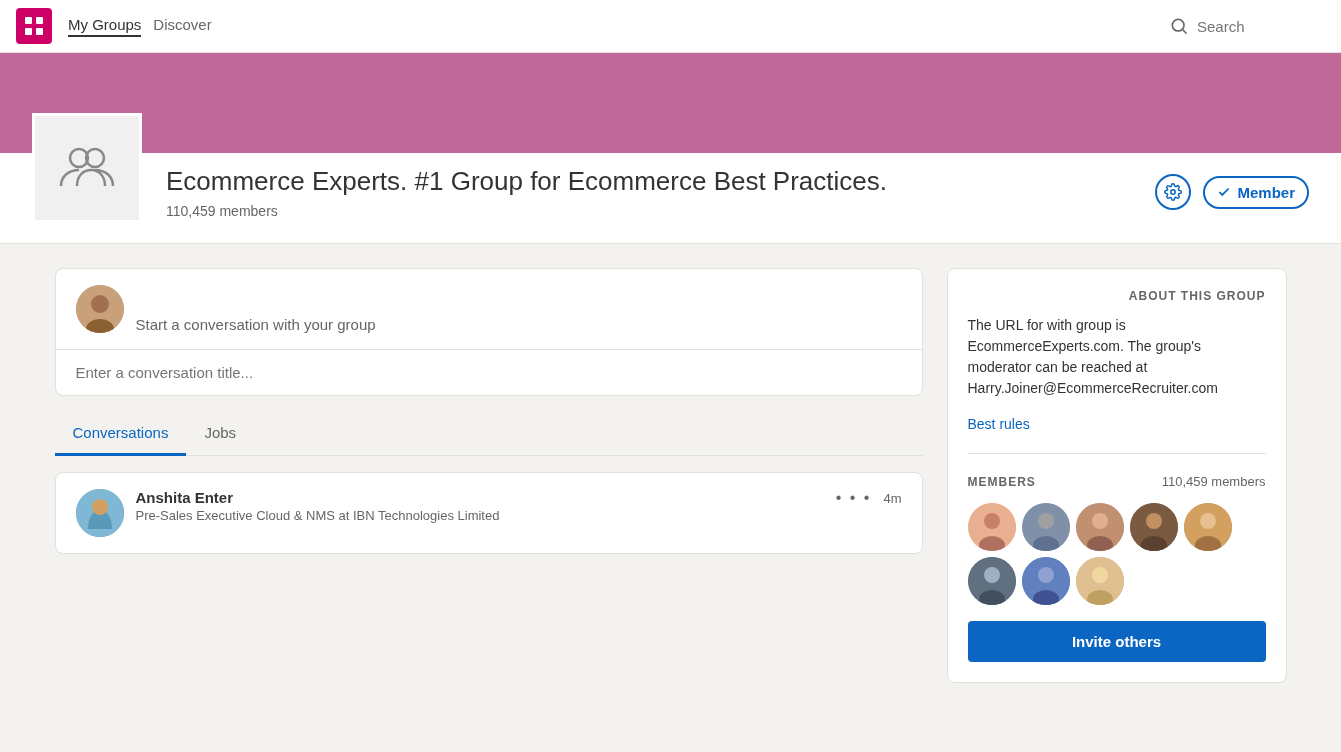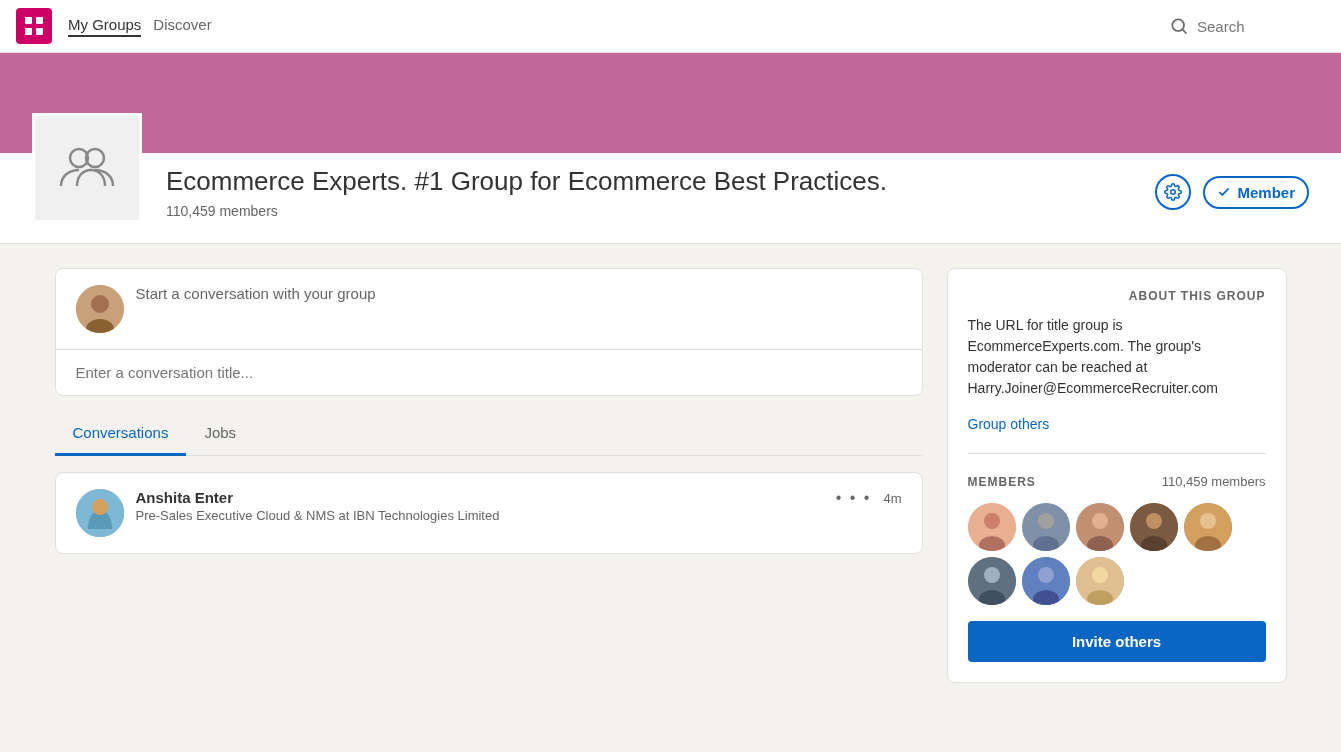--- a/index.html
+++ b/index.html
@@ -92,21 +92,21 @@
     .left-col { flex: 1; min-width: 0; }
 
     
     .conversation-box {
       background: #fff;
       border: 1px solid #e0e0e0;
       border-radius: 8px;
       margin-bottom: 16px;
     }
     .conv-start {
-      display: flex; align-items: flex-start; gap: 12px;
+      display: flex; align-items: flex-end; gap: 12px;
       padding: 16px 20px;
     }
     .user-avatar-small {
       width: 48px; height: 48px; border-radius: 50%;
       overflow: hidden; flex-shrink: 0;
       background: #c8a07a;
     }
     .conv-placeholder {
       font-size: 15px; color: #666;
     }
@@ -307,22 +307,22 @@
       </div>
     </div>
 
   </div>
 
   <div class="right-col">
     <div class="sidebar-card">
 
       
       <div class="sidebar-section-title">ABOUT THIS GROUP</div>
-      <div class="sidebar-description">The URL for title group is EcommerceExperts.com. The group's moderator can be reached at Harry.Joiner@EcommerceRecruiter.com</div>
-      <a class="sidebar-link">Group others</a>
+      <div class="sidebar-description">The URL for with group is EcommerceExperts.com. The group's moderator can be reached at Harry.Joiner@EcommerceRecruiter.com</div>
+      <a class="sidebar-link">Best rules</a>
 
       <hr class="sidebar-divider">
 
       
       <div class="members-header">
         <div class="sidebar-section-title" style="margin-bottom:0">MEMBERS</div>
         <div class="members-count">110,459 members</div>
       </div>
 
       <div class="member-avatars">

